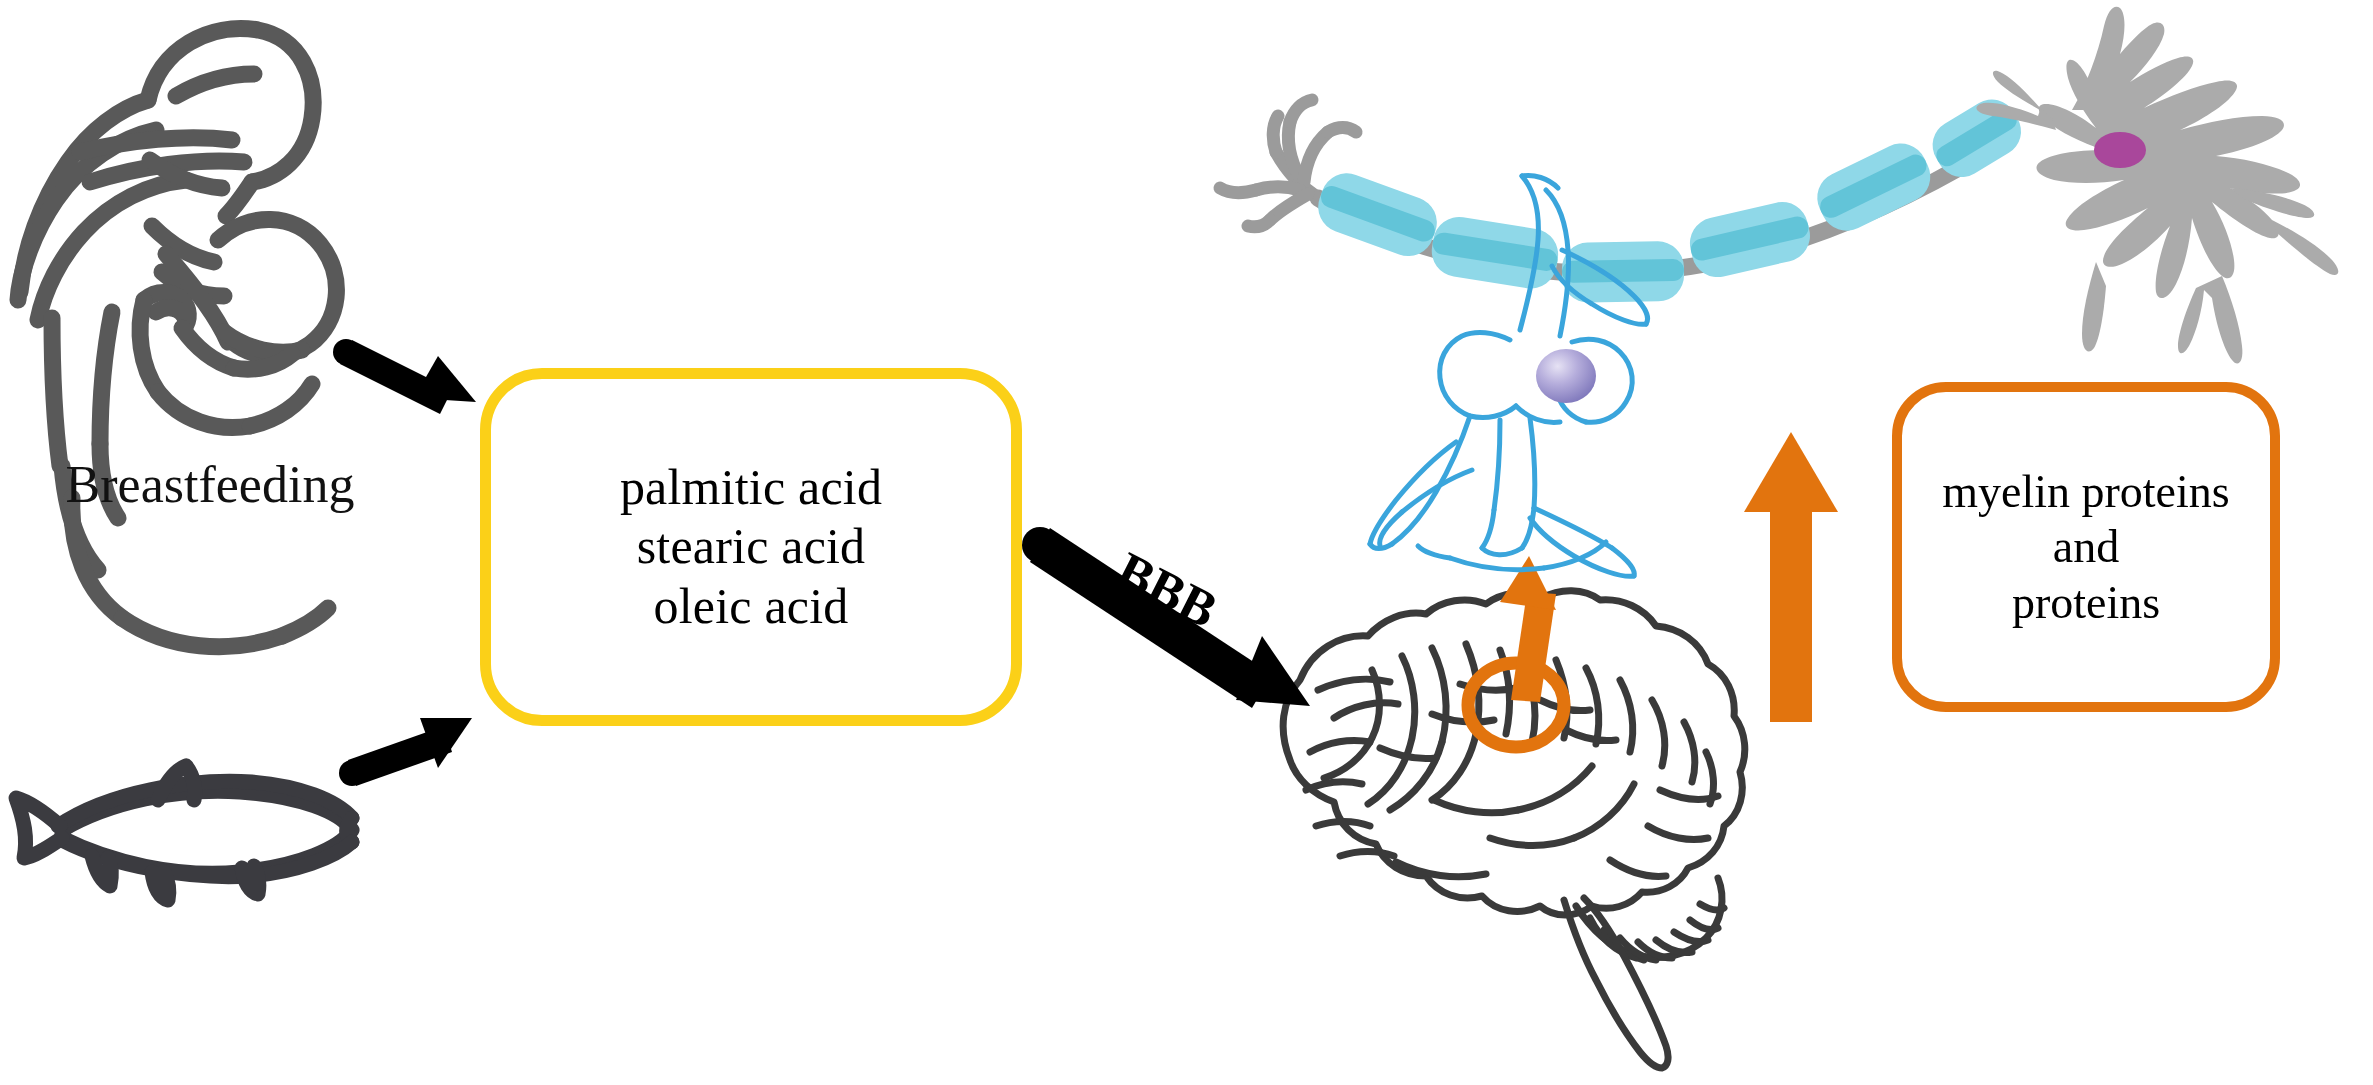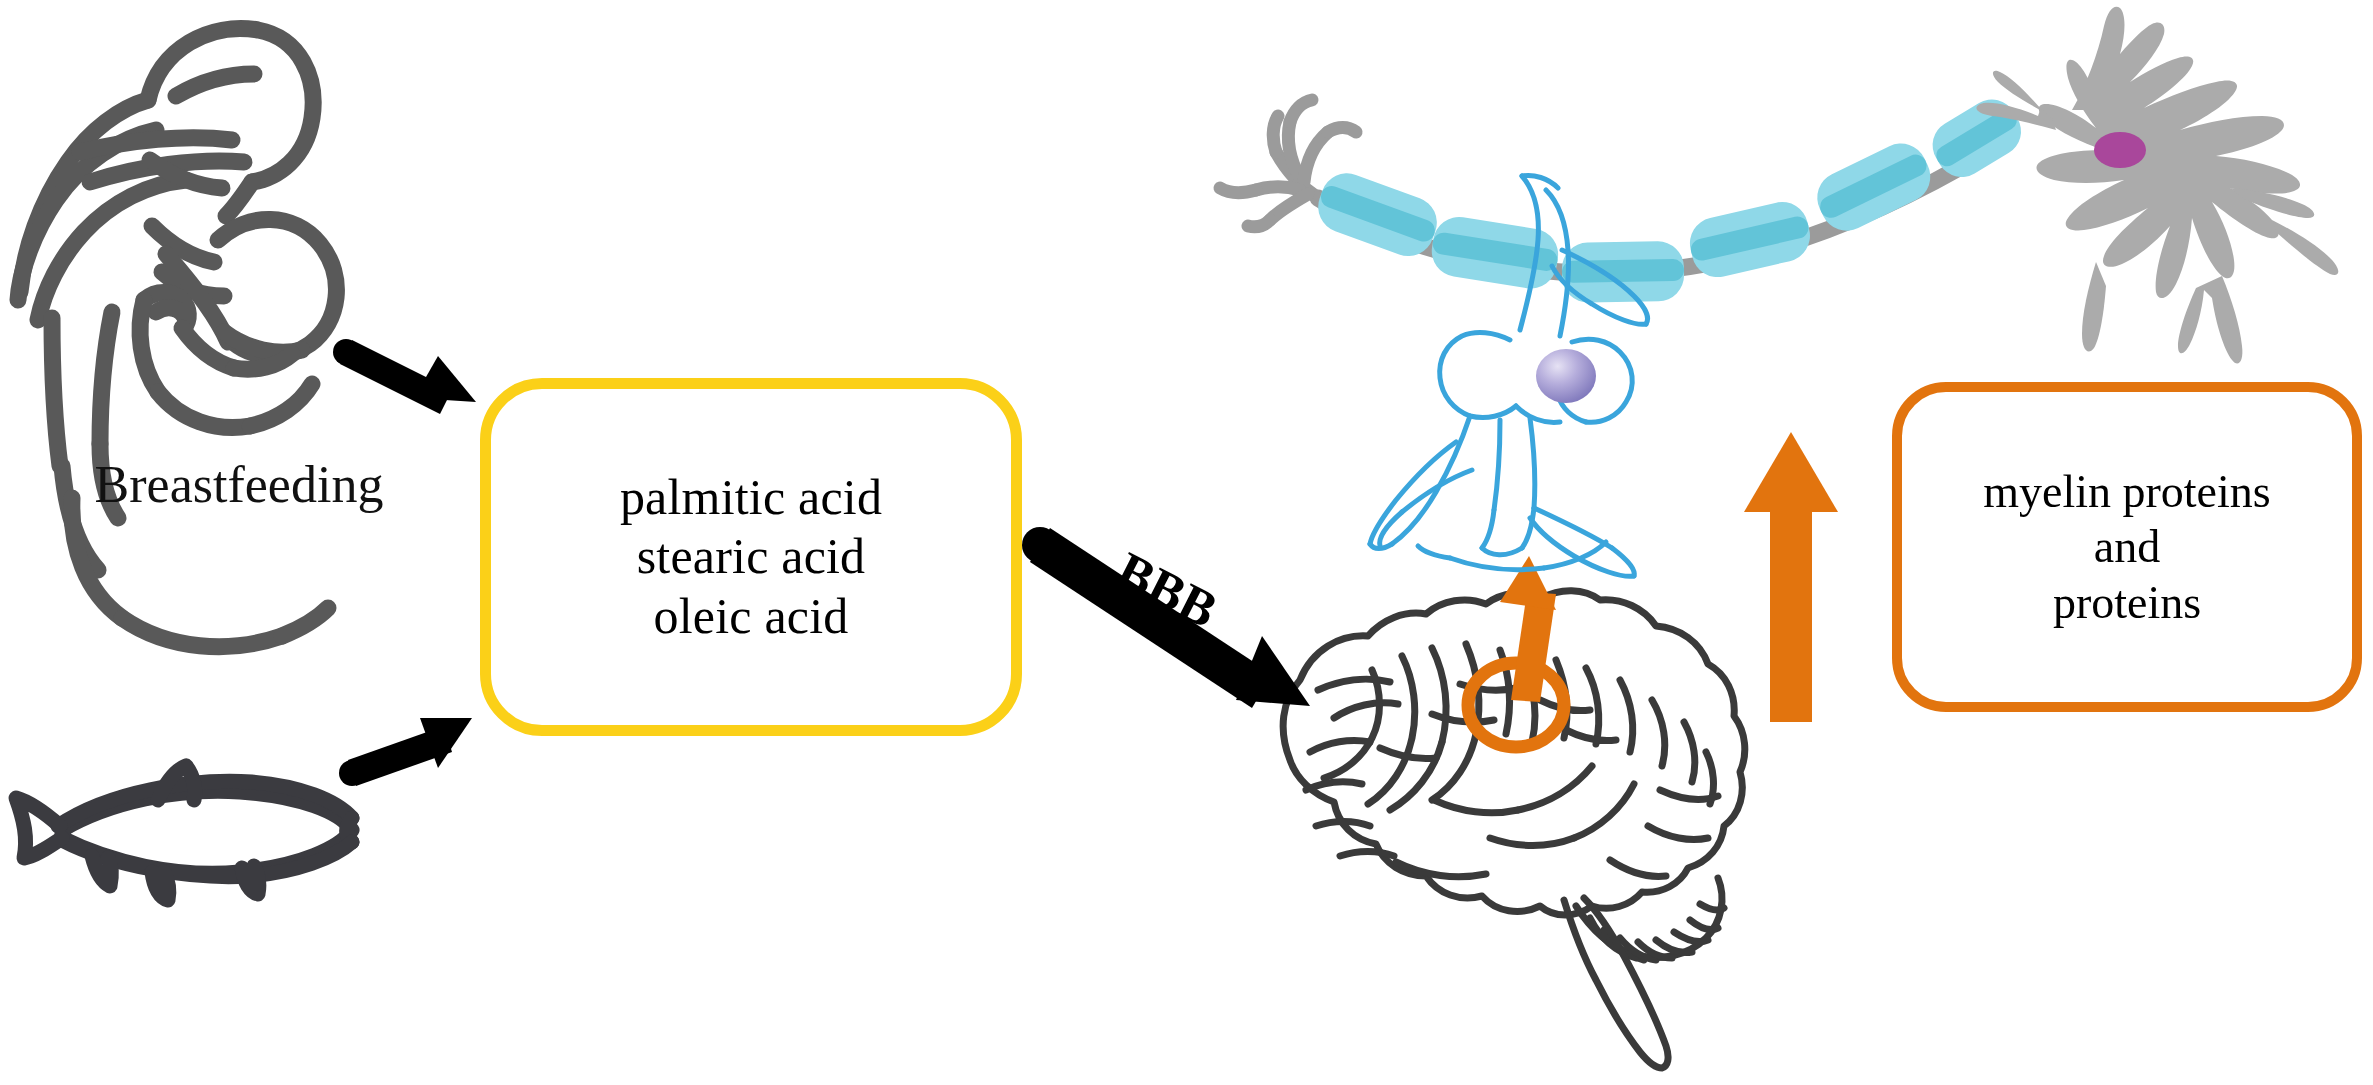--- a/index.html
+++ b/index.html
@@ -31,50 +31,49 @@
     background: #ffffff;
     display: flex;
     flex-direction: column;
     align-items: center;
     justify-content: center;
     text-align: center;
     color: #000000;
   }
   #fatty-acid-box {
     left: 480px;
-    top: 378px;
+    top: 368px;
     width: 542px;
     height: 358px;
     border: 11px solid #FBD018;
     border-radius: 62px;
   }
   #fatty-acid-box .line {
     font-size: 50px;
     line-height: 1.19;
     letter-spacing: 0.2px;
   }
   #myelin-box {
     left: 1892px;
     top: 382px;
-    width: 470px;
+    width: 388px;
     height: 330px;
     border: 10px solid #E2740E;
     border-radius: 54px;
   }
   #myelin-box .line {
     font-size: 46px;
     line-height: 1.2;
   }
   .caption {
     position: absolute;
     text-align: center;
     color: #111111;
     font-size: 52px;
     white-space: nowrap;
-    padding-left: 29px;
   }
   #breastfeeding-caption {
     left: 0px;
     top: 455px;
     width: 420px;
   }
   #diet-caption {
     left: 0px;
     top: 920px;
     width: 380px;

